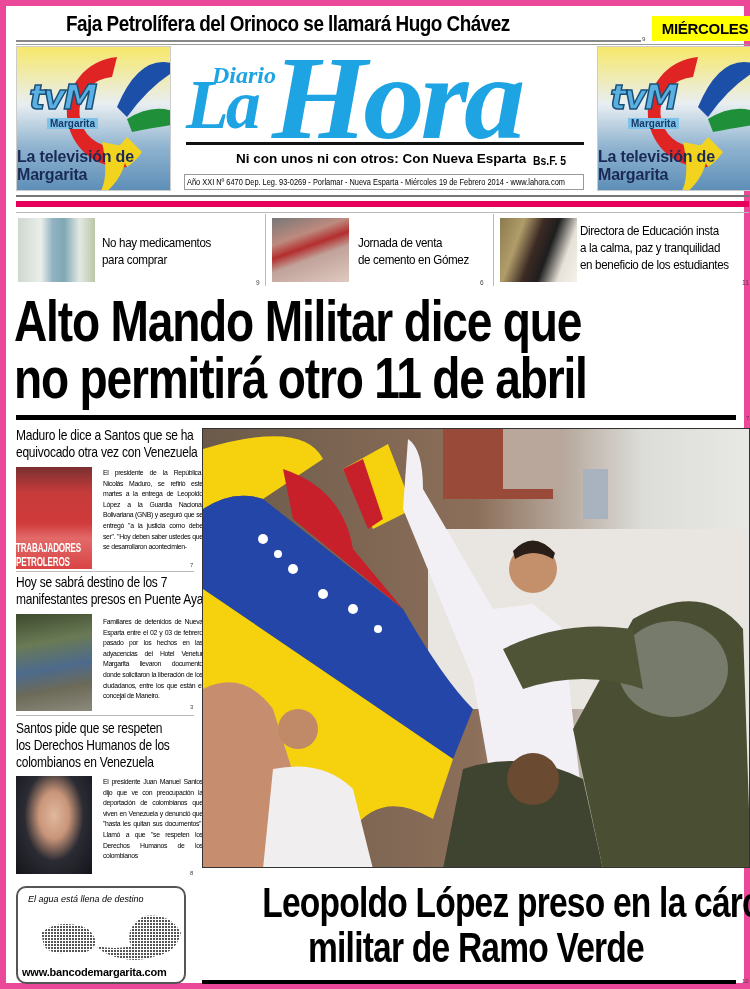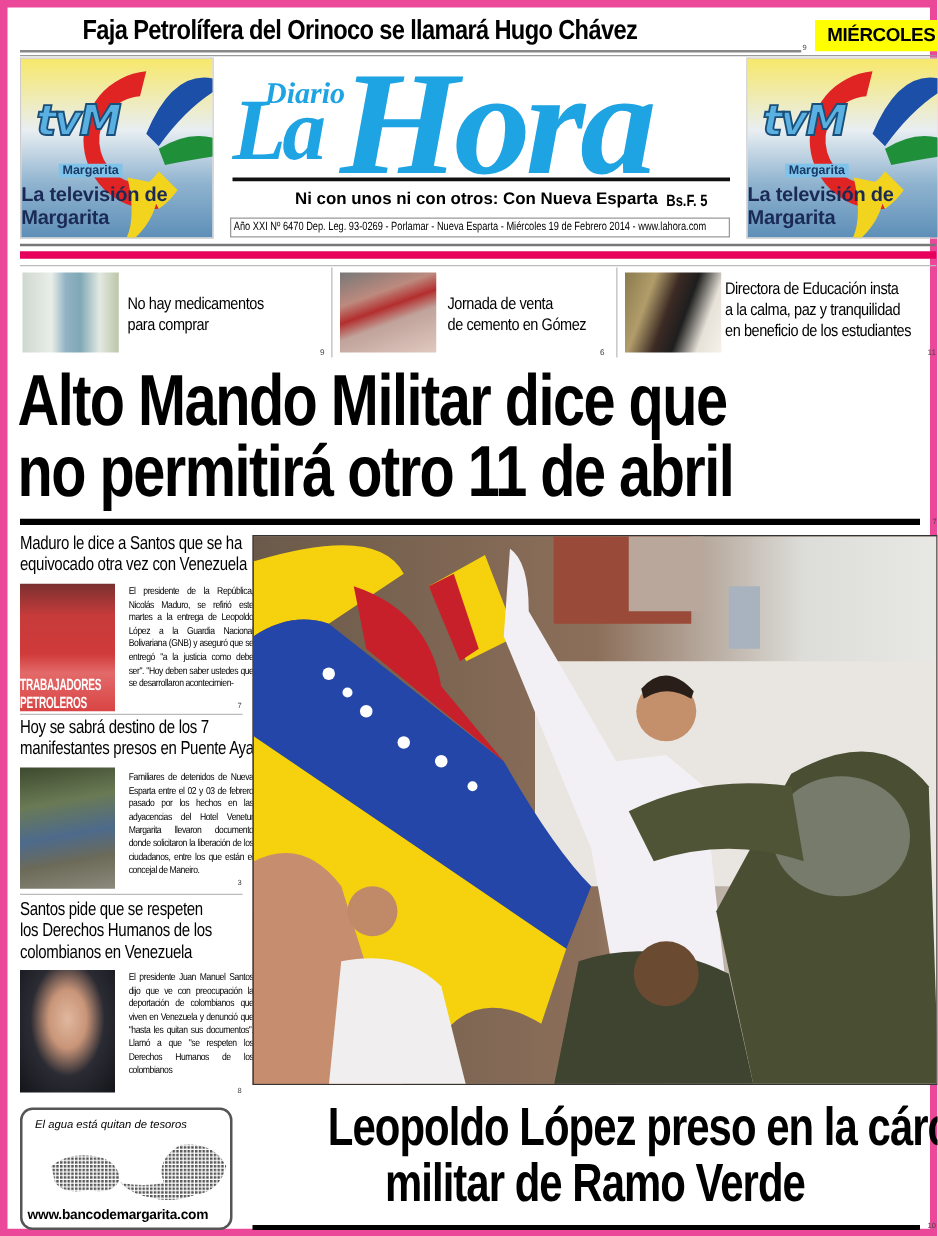--- a/index.html
+++ b/index.html
@@ -14,21 +14,21 @@
   .day-badge { position: absolute; left: 646px; top: 10px; width: 106px; height: 25px; background: #ffff00; font-weight: bold; font-size: 15px; text-align: center; line-height: 25px; letter-spacing: -0.3px; }
   .top-rule2 { position: absolute; left: 10px; top: 38px; width: 733px; height: 1px; background: #999; }
 
   
   .tv-ad { position: absolute; top: 40px; width: 155px; height: 145px; overflow: hidden; border: 1px solid #ccc;
     background: linear-gradient(180deg, #f7e86a 0%, #e8eef2 40%, #8fb3cf 70%, #5e8fb8 100%); }
   .tv-ad.left { left: 10px; }
   .tv-ad.right { left: 591px; }
   .tv-swirl { position: absolute; width: 170px; height: 170px; left: 15px; top: -10px; }
   .tv-logo { position: absolute; left: 12px; top: 30px; font-family: "DejaVu Sans", sans-serif; font-weight: bold; font-style: italic; font-size: 34px; color: #5ab0e0; -webkit-text-stroke: 1.5px #1a4f7a; letter-spacing: -2px; }
-  .tv-sub { position: absolute; left: 30px; top: 84px; font-weight: bold; font-size: 10px; color: #1a3a66; background: #7fc3ea; padding: 0 3px; }
+  .tv-sub { position: absolute; left: 30px; top: 71px; font-weight: bold; font-size: 10px; color: #1a3a66; background: #7fc3ea; padding: 0 3px; }
   .tv-caption { position: absolute; left: 0; right: 0; bottom: 6px; text-align: left; font-weight: bold; font-size: 16px; color: #1a2a55; letter-spacing: -0.2px; }
 
   
   .masthead { position: absolute; left: 178px; top: 38px; width: 400px; height: 98px; }
   .mh-la { position: absolute; left: 2px; top: 26px; font-family: "Liberation Serif", serif; font-style: italic; font-weight: bold; font-size: 70px; color: #1ea3e3; letter-spacing: -3px; line-height: 1; }
   .mh-diario { position: absolute; left: 28px; top: 18px; font-family: "Liberation Serif", serif; font-style: italic; font-weight: bold; font-size: 24px; color: #1ea3e3; }
   .mh-hora { position: absolute; left: 88px; top: -4px; font-family: "Liberation Serif", serif; font-style: italic; font-weight: bold; font-size: 118px; color: #1ea3e3; letter-spacing: -4px; line-height: 1; transform: scaleX(1.04); transform-origin: left; }
   .mh-rule { position: absolute; left: 180px; top: 136px; width: 398px; height: 3px; background: #111; }
   .slogan { position: absolute; left: 230px; top: 145px; font-weight: bold; font-size: 13.5px; white-space: nowrap; }
   .price { position: absolute; left: 527px; top: 147px; font-weight: bold; font-size: 13px; transform: scaleX(0.8); transform-origin: left; }
@@ -199,21 +199,21 @@
       <div>Santos pide que se respeten</div>
       <div>los Derechos Humanos de los</div>
       <div>colombianos en Venezuela</div>
     </div>
     <div class="side-img img-santos" style="top:57px;height:98px;"></div>
     <div class="side-body" style="top:58px;">El presidente Juan Manuel Santos dijo que ve con preocupación la deportación de colombianos que viven en Venezuela y denunció que "hasta les quitan sus documentos". Llamó a que "se respeten los Derechos Humanos de los colombianos</div>
     <div class="side-pn" style="top:151px;">8</div>
   </div>
 
   <div class="bank-ad">
-    <div class="bank-tag">El agua está quitan de tesoros</div>
+    <div class="bank-tag">El agua está llena de destino</div>
     <svg class="bank-map" viewBox="0 0 150 60">
       <defs>
         <pattern id="dots" width="3" height="3" patternUnits="userSpaceOnUse">
           <rect width="2" height="2" fill="#555"></rect>
         </pattern>
       </defs>
       <path d="M5 25 Q20 12 45 18 Q58 22 60 35 Q55 48 35 44 Q15 48 8 38 Z" fill="url(#dots)"></path>
       <path d="M60 38 Q80 42 95 38 Q88 20 108 8 Q135 5 145 25 Q140 45 120 48 Q100 55 85 50 Q70 48 60 38 Z" fill="url(#dots)"></path>
     </svg>
     <div class="bank-url">www.bancodemargarita.com</div>

